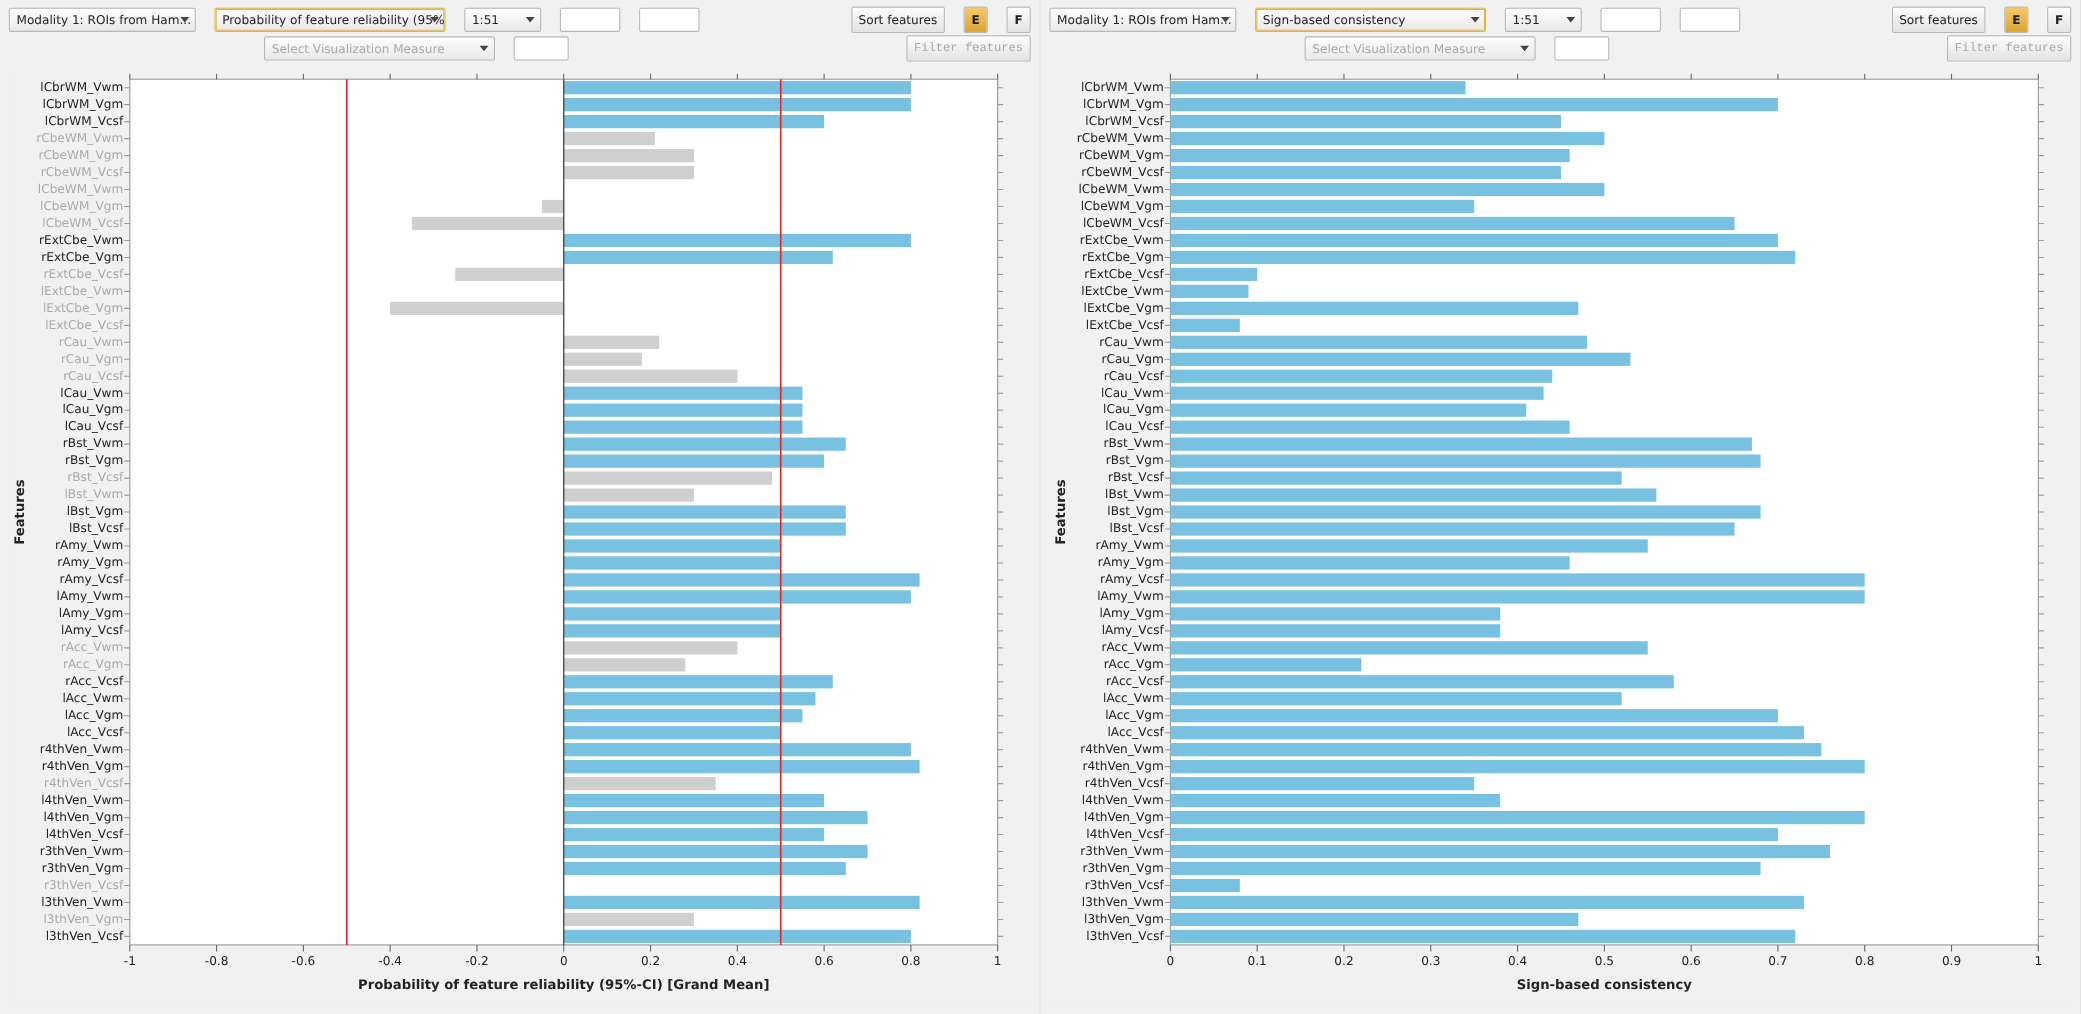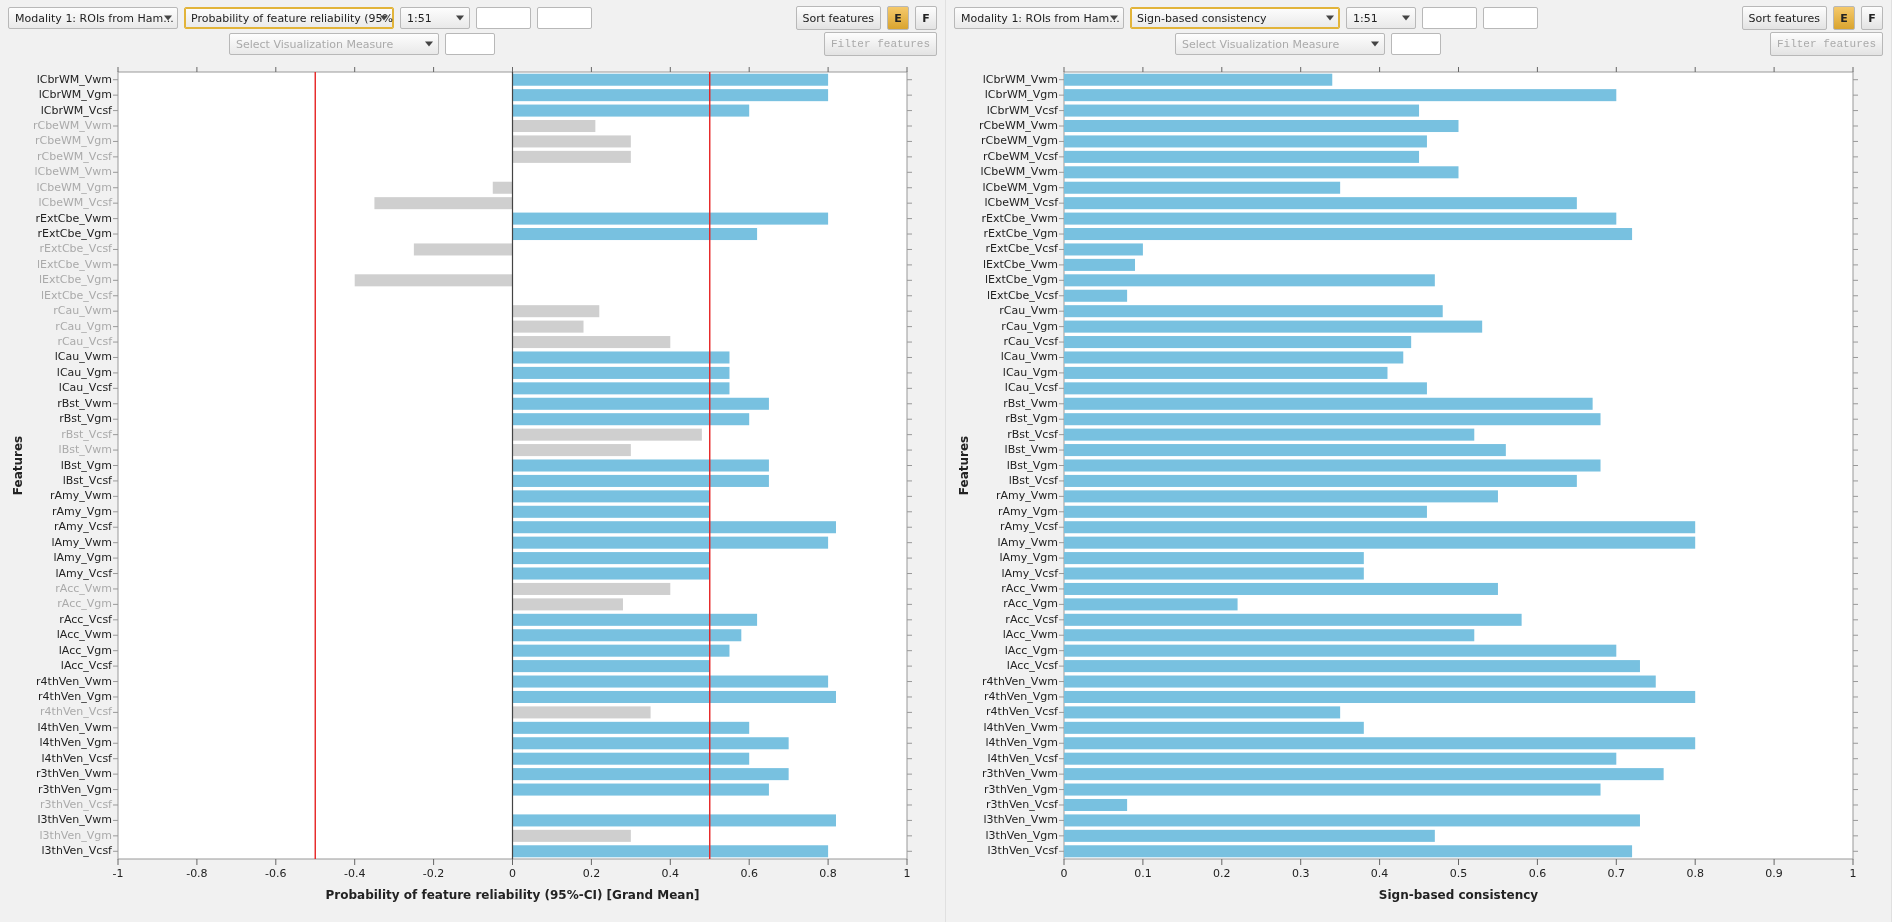--- a/index.html
+++ b/index.html
@@ -21,21 +21,21 @@
     box-sizing: border-box;
     background: #f1f1f1;
     border-right: 1px solid #e0e0e0;
     display: flex;
     flex-direction: column;
   }
   .toolbar-row {
     display: flex;
     align-items: center;
     padding: 6px 8px 2px 8px;
-    gap: 6px;
+    gap: 17px;
     justify-content: space-between;
   }
   .toolbar-row.bottom {
     padding-top: 0;
     padding-bottom: 4px;
     padding-left: 47px;
   }
   .combo {
     display: inline-flex;
     align-items: center;

